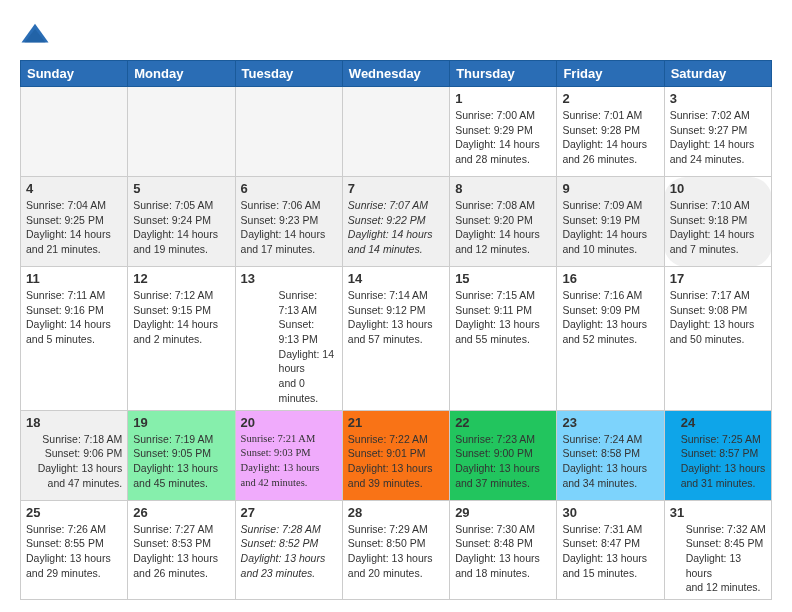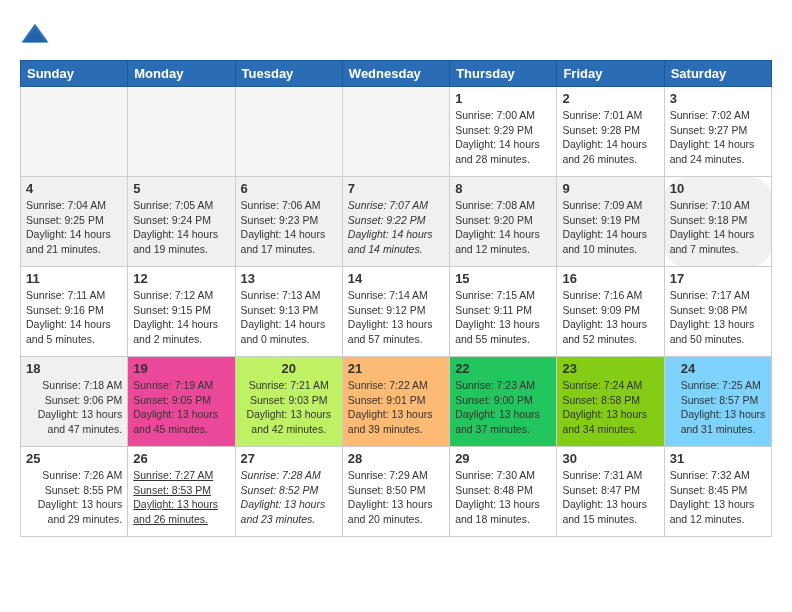--- a/index.html
+++ b/index.html
@@ -216,21 +216,21 @@
         </td>
         <td>
           <span class="day-num">12</span>
           <div class="day-info" style="white-space: pre-line;">Sunrise: 7:12 AM
 Sunset: 9:15 PM
 Daylight: 14 hours
 and 2 minutes.</div>
         </td>
         <td>
           <span class="day-num">13</span>
-          <div class="day-info" style="white-space: pre-line;">Sunrise: 7:13 AM
+          <div class="day-info" style="white-space: pre-line; margin-left: 38px;">Sunrise: 7:13 AM
 Sunset: 9:13 PM
 Daylight: 14 hours
 and 0 minutes.</div>
         </td>
         <td>
           <span class="day-num">14</span>
           <div class="day-info" style="white-space: pre-line;">Sunrise: 7:14 AM
 Sunset: 9:12 PM
 Daylight: 13 hours
 and 57 minutes.</div>
@@ -258,74 +258,74 @@
         </td>
       </tr>
       <tr class="week-row">
         <td style="background: rgb(240, 240, 240);">
           <span class="day-num">18</span>
           <div class="day-info" style="white-space: pre-line; text-align: right;">Sunrise: 7:18 AM
 Sunset: 9:06 PM
 Daylight: 13 hours
 and 47 minutes.</div>
         </td>
-        <td style="background: #ec4899;">
+        <td style="background: #86efac;">
           <span class="day-num">19</span>
           <div class="day-info" style="white-space: pre-line;">Sunrise: 7:19 AM
 Sunset: 9:05 PM
 Daylight: 13 hours
 and 45 minutes.</div>
         </td>
-        <td style="background: #bef264; text-align: center;">
+        <td style="background: #f0abfc;">
           <span class="day-num">20</span>
-          <div class="day-info" style="white-space: pre-line;">Sunrise: 7:21 AM
+          <div class="day-info" style="white-space: pre-line; font-family: Liberation Serif, serif;">Sunrise: 7:21 AM
 Sunset: 9:03 PM
 Daylight: 13 hours
 and 42 minutes.</div>
         </td>
-        <td style="background: #fdba74;">
+        <td style="background: #f97316;">
           <span class="day-num">21</span>
           <div class="day-info" style="white-space: pre-line;">Sunrise: 7:22 AM
 Sunset: 9:01 PM
 Daylight: 13 hours
 and 39 minutes.</div>
         </td>
         <td style="background: #22c55e;">
           <span class="day-num">22</span>
           <div class="day-info" style="white-space: pre-line;">Sunrise: 7:23 AM
 Sunset: 9:00 PM
 Daylight: 13 hours
 and 37 minutes.</div>
         </td>
-        <td style="background: #84cc16;">
+        <td style="background: #7dd3fc;">
           <span class="day-num">23</span>
           <div class="day-info" style="white-space: pre-line;">Sunrise: 7:24 AM
 Sunset: 8:58 PM
 Daylight: 13 hours
 and 34 minutes.</div>
         </td>
-        <td style="background: #7dd3fc; padding-left: 16px;">
+        <td style="background: #0ea5e9; padding-left: 16px;">
           <span class="day-num">24</span>
           <div class="day-info" style="white-space: pre-line;">Sunrise: 7:25 AM
 Sunset: 8:57 PM
 Daylight: 13 hours
 and 31 minutes.</div>
         </td>
       </tr>
       <tr class="week-row">
         <td>
           <span class="day-num">25</span>
-          <div class="day-info" style="white-space: pre-line; text-align: right;">Sunrise: 7:26 AM
+          <div class="day-info" style="white-space: pre-line;">Sunrise: 7:26 AM
 Sunset: 8:55 PM
 Daylight: 13 hours
 and 29 minutes.</div>
         </td>
         <td>
           <span class="day-num">26</span>
-          <div class="day-info" style="white-space: pre-line; text-decoration: underline;">Sunrise: 7:27 AM
+          <div class="day-info" style="white-space: pre-line;">Sunrise: 7:27 AM
 Sunset: 8:53 PM
 Daylight: 13 hours
 and 26 minutes.</div>
         </td>
         <td>
           <span class="day-num">27</span>
           <div class="day-info" style="white-space: pre-line; font-style: italic;">Sunrise: 7:28 AM
 Sunset: 8:52 PM
 Daylight: 13 hours
 and 23 minutes.</div>
@@ -346,20 +346,20 @@
         </td>
         <td>
           <span class="day-num">30</span>
           <div class="day-info" style="white-space: pre-line;">Sunrise: 7:31 AM
 Sunset: 8:47 PM
 Daylight: 13 hours
 and 15 minutes.</div>
         </td>
         <td>
           <span class="day-num">31</span>
-          <div class="day-info" style="white-space: pre-line;">Sunrise: 7:32 AM
+          <div class="day-info" style="white-space: pre-line; margin-left: 16px;">Sunrise: 7:32 AM
 Sunset: 8:45 PM
 Daylight: 13 hours
 and 12 minutes.</div>
         </td>
       </tr>
     </tbody>
 </table>
 
 </body></html>

